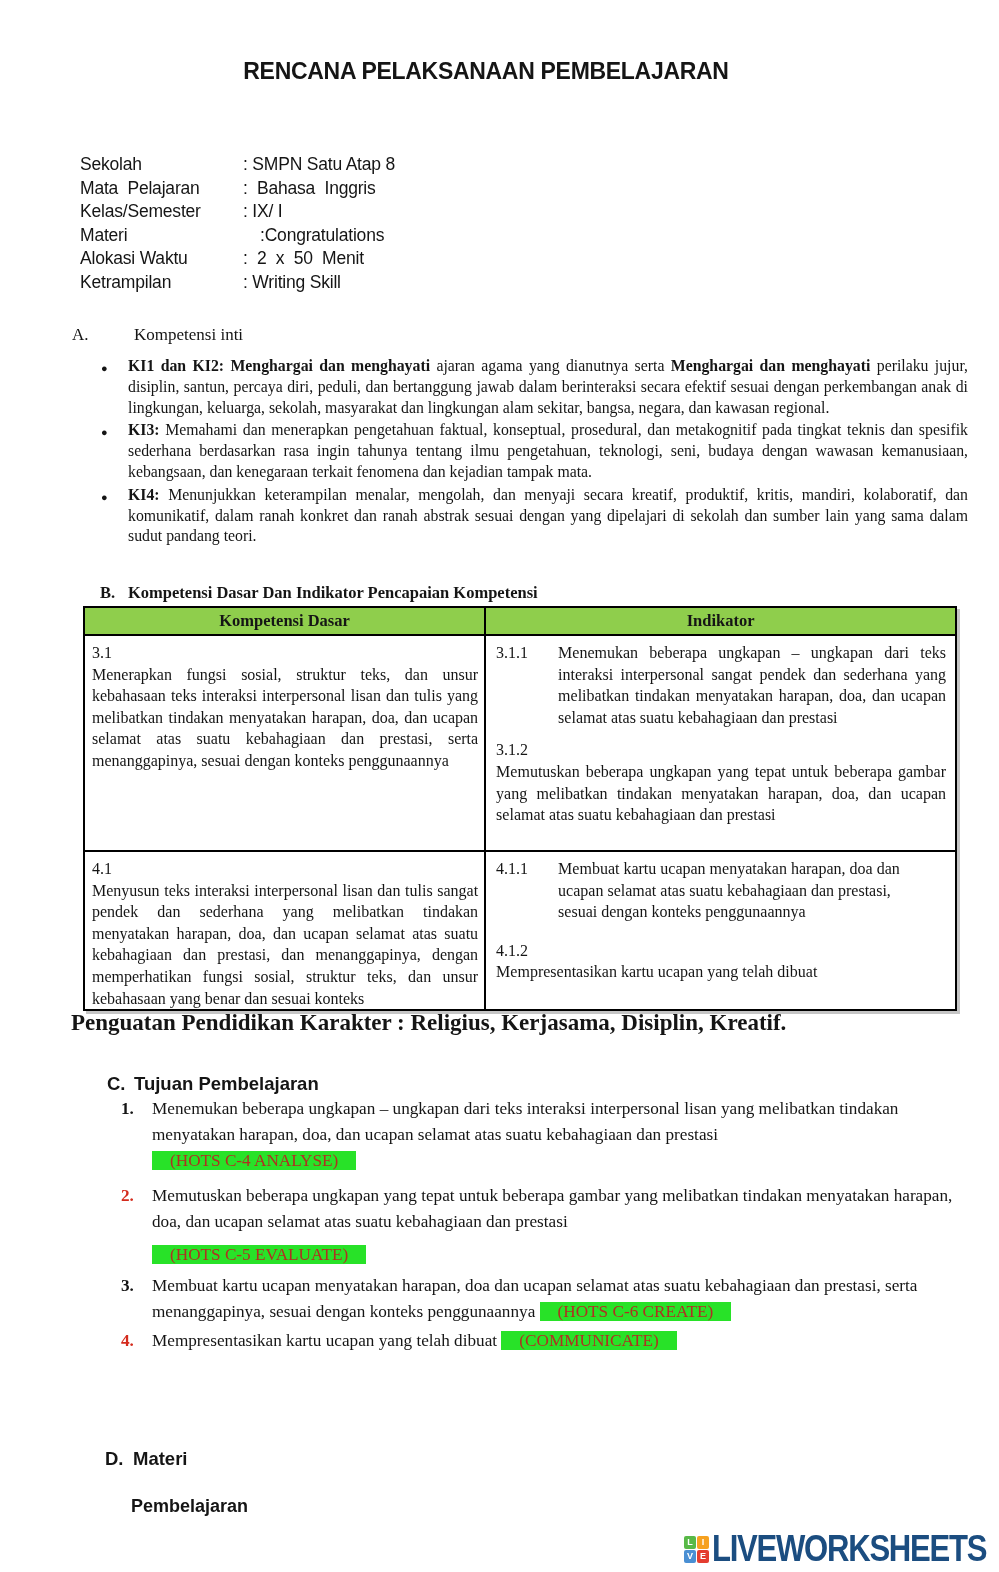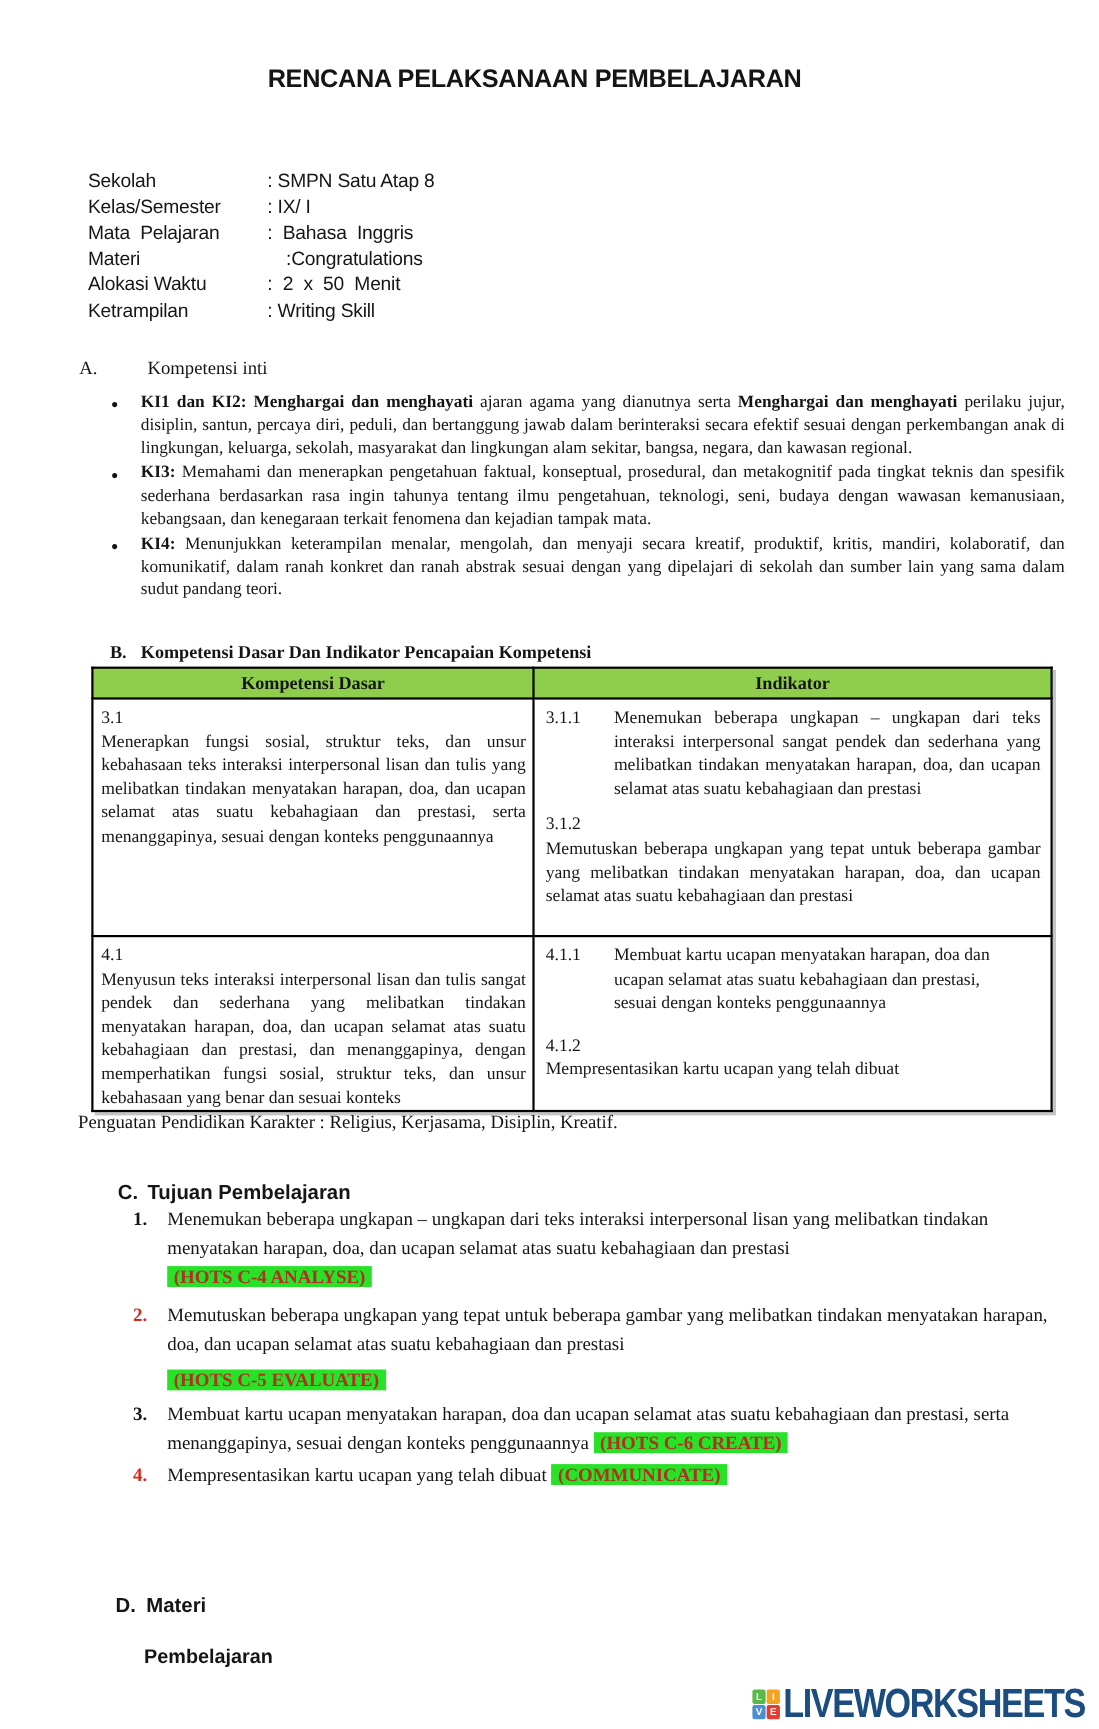--- a/index.html
+++ b/index.html
@@ -61,36 +61,36 @@
   .kd-num { width:36px; flex:none; }
   .kd-text { flex:1; text-align:justify; }
   .ind-item { display:flex; padding:2px 9px 0 10px; }
   .ind-item + .ind-item { margin-top:9px;flex-direction:column; }
   .ind-num { width:62px; flex:none; }
   .ind-text { flex:1; text-align:justify; }
   tr.row2 .ind-text { text-align:left; padding-right:44px; }
   tr.row2 .ind-item + .ind-item { margin-top:15px; }
 
   
-  .ppk { position:absolute; left:71px; top:1010px; font-weight:normal; font-size:17px; }
+  .ppk { position:absolute; left:71px; top:1010px; font-weight:bold; font-size:23px; }
 
   
   .sec-c-head {
     position:absolute; left:107px; top:1073px;
     font-family:"Liberation Sans", sans-serif; font-weight:bold; font-size:18.5px;
   }
   .sec-c-head .letter { display:inline-block; width:27px; }
   .c-items { position:absolute; left:121px; top:1096px; width:832px; font-size:17.2px; line-height:26px; }
   .c-item { display:flex; }
   .c-num { width:31px; flex:none; font-weight:bold; }
   .c-num.red { color:var(--list-num-red); }
   .c-body { flex:1; }
   .tag {
     background:var(--highlight-green); color:var(--tag-red);
-    font-weight:bold; padding:0 6px;
+    font-weight:normal; padding:0 18px;
   }
   .c-item-1 { margin-bottom:9px; }
   .c-item-2 { margin-bottom:5px; }
   .c-item-3 { margin-bottom:3px; }
   .tag-gap { margin-top:7px; }
 
   
   .sec-d-head {
     position:absolute; left:105px; top:1448px;
     font-family:"Liberation Sans", sans-serif; font-weight:bold; font-size:18.5px;
@@ -124,26 +124,26 @@
 <div class="page">
 
   <div class="doc-title">RENCANA PELAKSANAAN PEMBELAJARAN</div>
 
   <div class="info-block">
     <div class="info-row">
       <span class="info-label">Sekolah</span>
       <span class="info-value">: SMPN Satu Atap 8</span>
     </div>
     <div class="info-row">
+      <span class="info-label">Mata  Pelajaran</span>
+      <span class="info-value">:  Bahasa  Inggris</span>
+    </div>
+    <div class="info-row">
       <span class="info-label">Kelas/Semester</span>
       <span class="info-value">: IX/ I</span>
-    </div>
-    <div class="info-row">
-      <span class="info-label">Mata  Pelajaran</span>
-      <span class="info-value">:  Bahasa  Inggris</span>
     </div>
     <div class="info-row">
       <span class="info-label">Materi</span>
       <span class="info-value indent-sm">:Congratulations</span>
     </div>
     <div class="info-row">
       <span class="info-label">Alokasi Waktu</span>
       <span class="info-value">:  2  x  50  Menit</span>
     </div>
     <div class="info-row">

